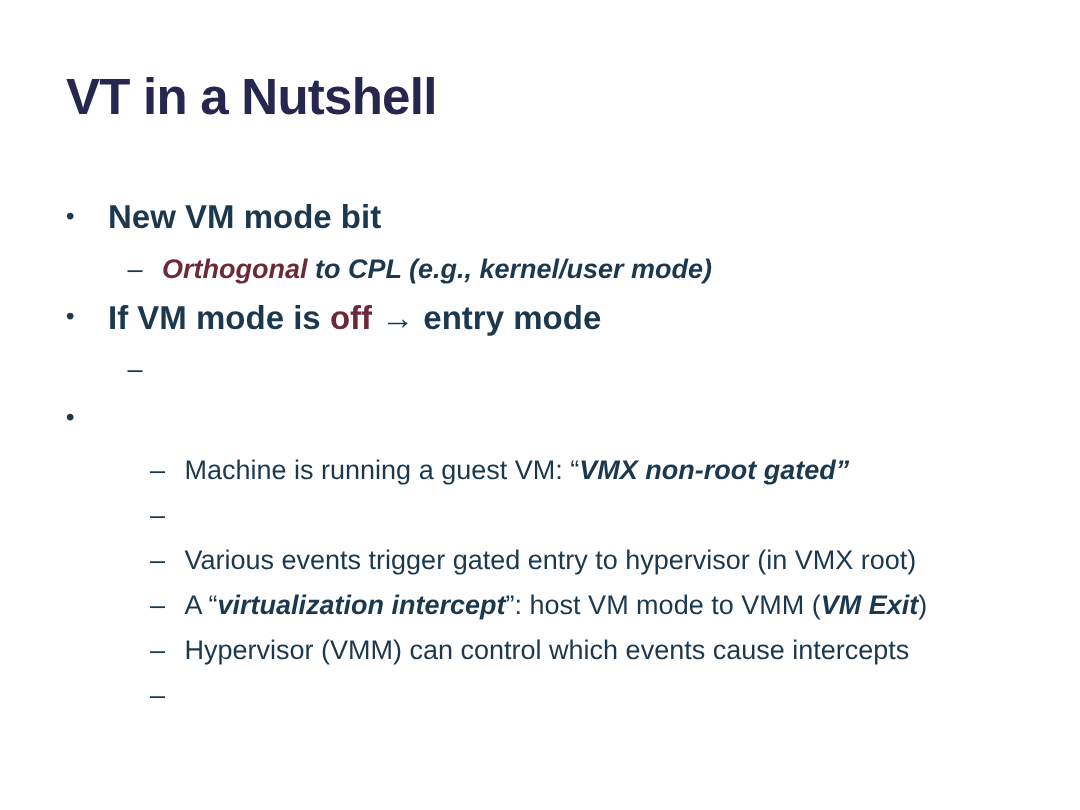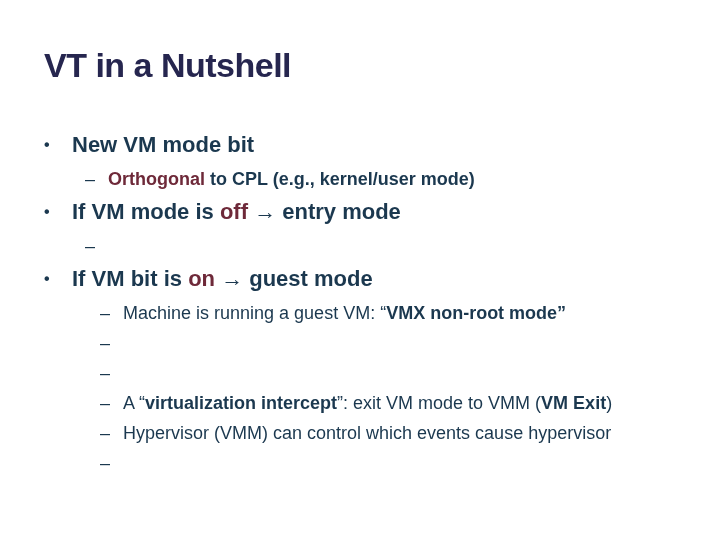--- a/index.html
+++ b/index.html
@@ -62,21 +62,21 @@
     line-height: 23px;
     font-weight: normal;
     margin-bottom: 7px;
   }
   .lvl2 .glyph {
     width: 23px;
     font-weight: normal;
   }
   .ind-a { padding-left: 85px; }
   .ind-b { padding-left: 100px; }
-  .b { font-weight: bold; }
+  .b { font-weight: bold; font-style: italic; }
   .maroon { color: var(--accent-color, #6e2939); }
 </style>
 </head>
 <body>
 
 <div id="slide">
   <h1 id="slide-title">VT in a Nutshell</h1>
   <div id="bullet-list">
       <div class="row lvl1">
         <span class="glyph">•</span>
@@ -88,37 +88,37 @@
       </div>
       <div class="row lvl1">
         <span class="glyph">•</span>
         <span class="text"><span>If VM mode is </span><span class="maroon">off</span><span> → entry mode</span></span>
       </div>
       <div class="row lvl2 ind-a">
         <span class="glyph">–</span>
       </div>
       <div class="row lvl1">
         <span class="glyph">•</span>
-        <span class="text"><span>If VM bit is </span><span class="maroon">on</span><span> → guest mode</span></span>
       </div>
       <div class="row lvl2 ind-b">
         <span class="glyph">–</span>
-        <span class="text"><span>Machine is running a guest VM: “</span><span class="b">VMX non-root mode”</span></span>
+        <span class="text"><span>Machine is running a guest VM: “</span><span class="b">VMX non-root gated”</span></span>
       </div>
       <div class="row lvl2 ind-b">
         <span class="glyph">–</span>
       </div>
       <div class="row lvl2 ind-b">
         <span class="glyph">–</span>
+        <span class="text"><span>Various events trigger gated entry to hypervisor (in VMX root)</span></span>
       </div>
       <div class="row lvl2 ind-b">
         <span class="glyph">–</span>
-        <span class="text"><span>A “</span><span class="b">virtualization intercept</span><span>”: exit VM mode to VMM (</span><span class="b">VM Exit</span><span>)</span></span>
+        <span class="text"><span>A “</span><span class="b">virtualization intercept</span><span>”: host VM mode to VMM (</span><span class="b">VM Exit</span><span>)</span></span>
       </div>
       <div class="row lvl2 ind-b">
         <span class="glyph">–</span>
-        <span class="text"><span>Hypervisor (VMM) can control which events cause hypervisor</span></span>
+        <span class="text"><span>Hypervisor (VMM) can control which events cause intercepts</span></span>
       </div>
       <div class="row lvl2 ind-b">
         <span class="glyph">–</span>
       </div>
     </div>
 </div>
 
 </body></html>

